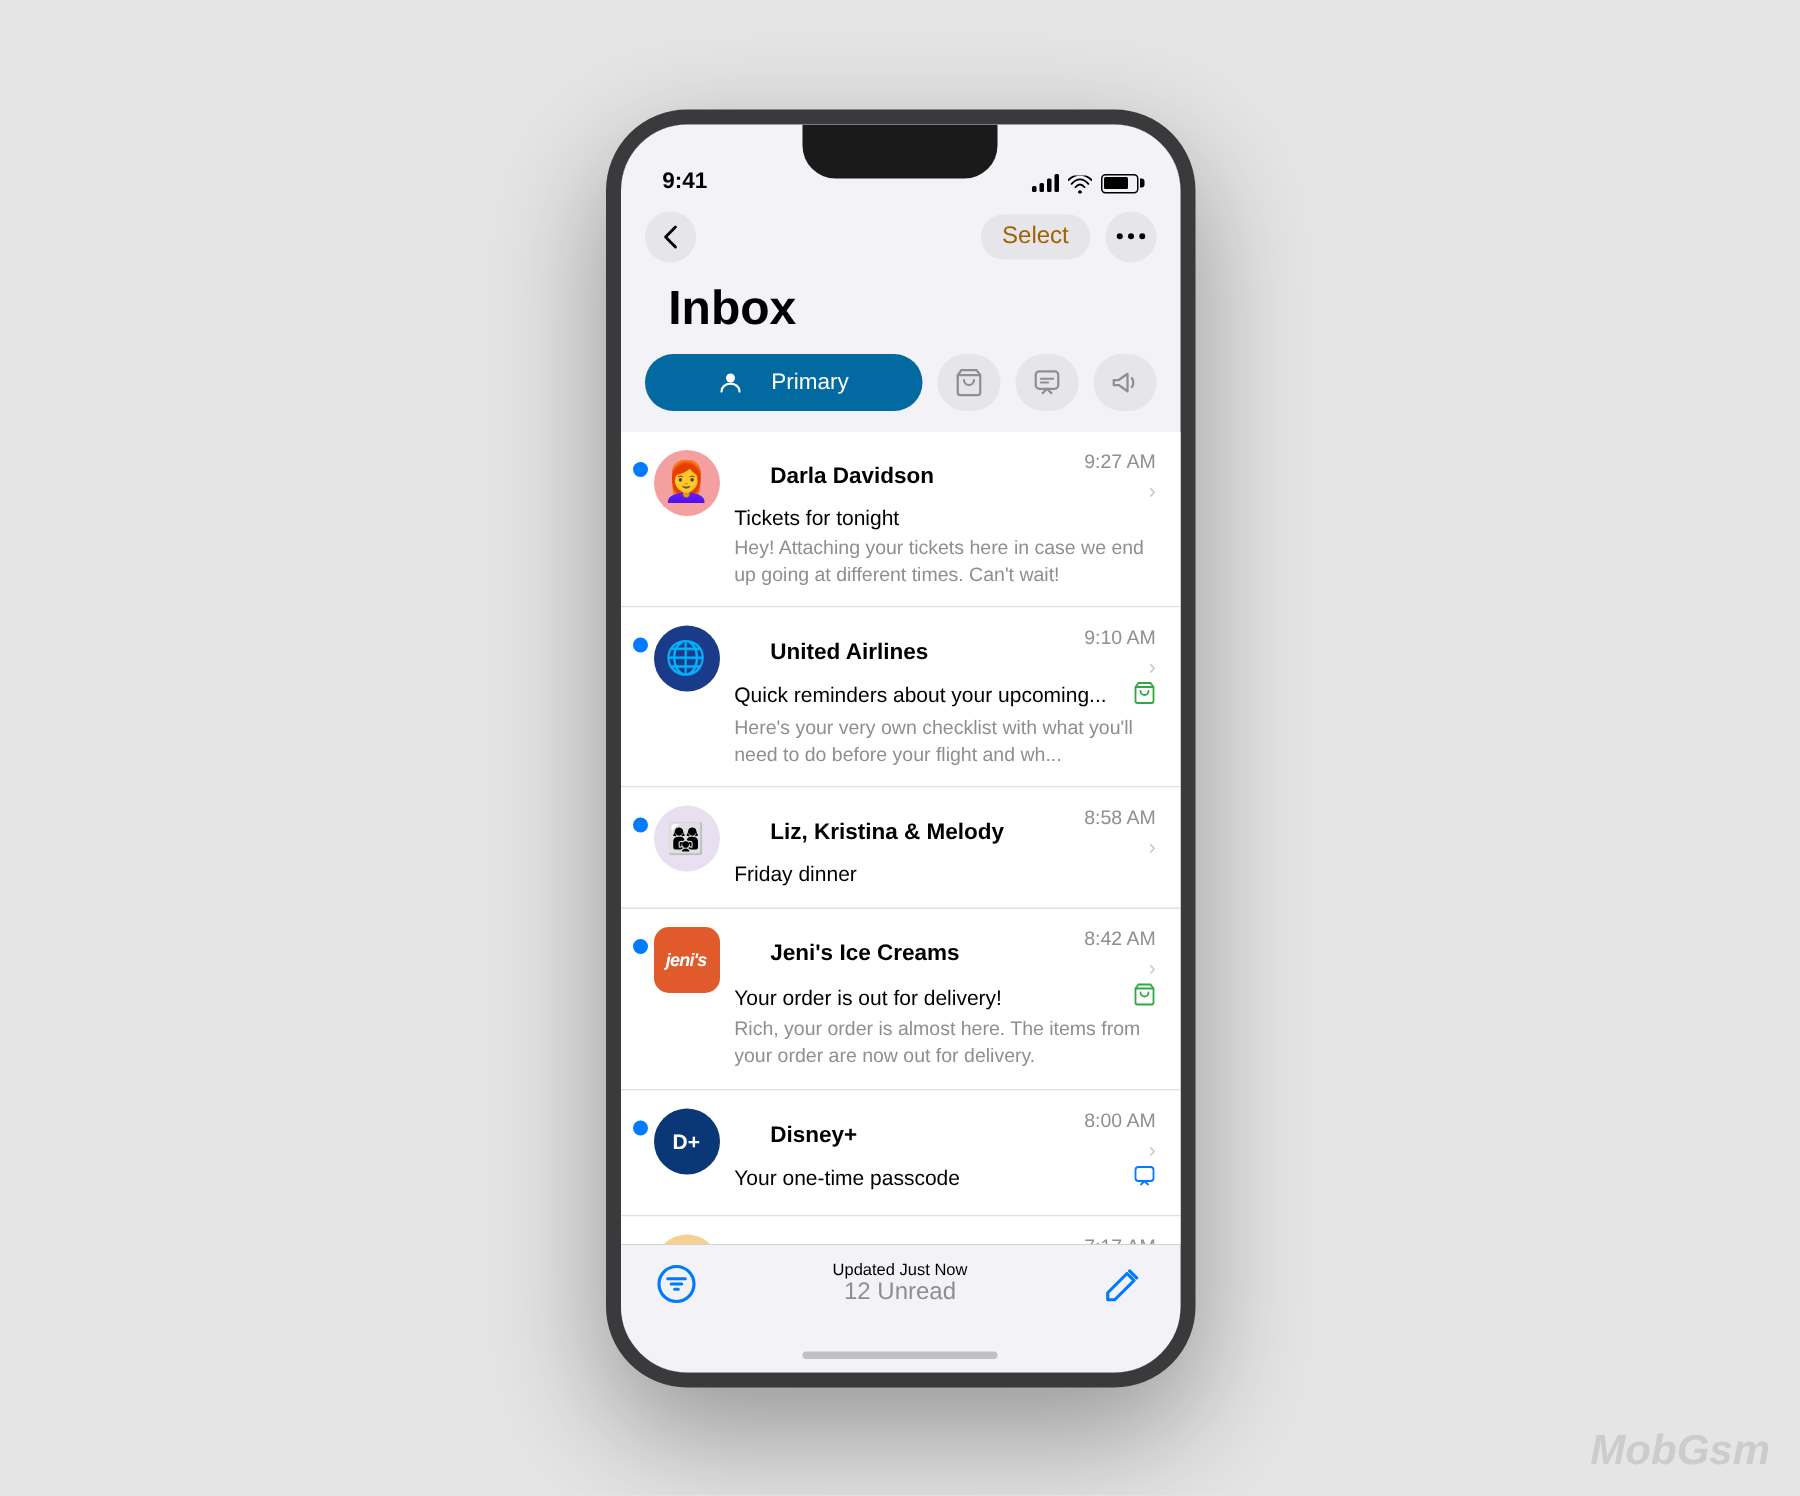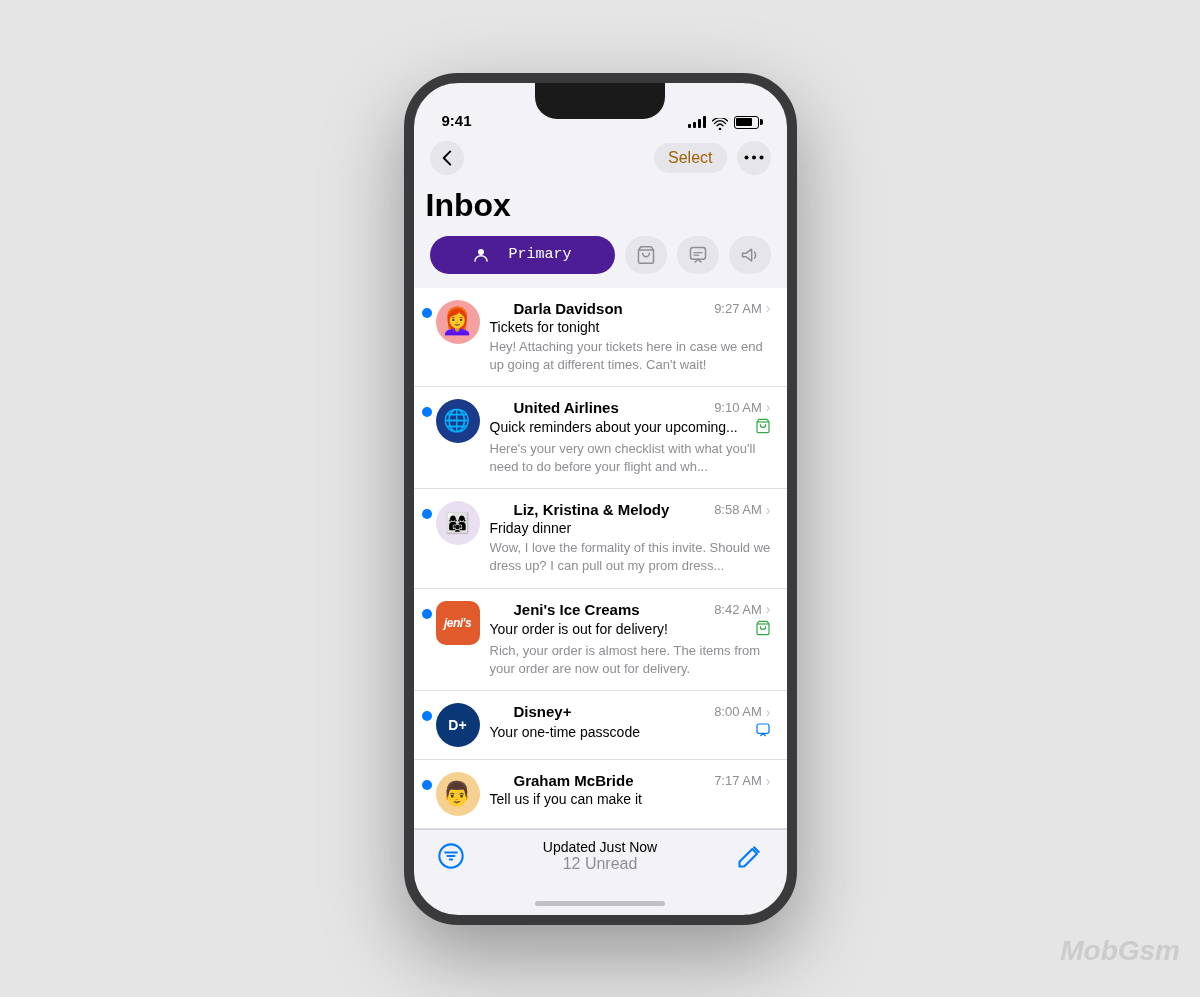--- a/index.html
+++ b/index.html
@@ -167,44 +167,43 @@
     .content {
       flex: 1;
       overflow: hidden;
       display: flex;
       flex-direction: column;
     }
     .inbox-title {
       font-size: 32px;
       font-weight: 700;
       color: #000;
-      padding: 4px 12px 12px;
+      padding: 4px 32px 12px;
       flex-shrink: 0;
     }
     
     .category-tabs {
       display: flex;
       gap: 10px;
       padding: 0 16px 14px;
       flex-shrink: 0;
     }
     .tab {
       height: 38px;
       border-radius: 19px;
       display: flex;
       align-items: center;
       justify-content: center;
       cursor: pointer;
     }
     .tab-primary {
-      background: #4c1d95;
+      background: #0369a1;
       padding: 0 16px;
       gap: 18px;
       flex: 1;
-      font-family: Liberation Mono, monospace;
     }
     .tab-primary .tab-label {
       color: #fff;
       font-size: 15px;
       font-weight: 500;
     }
     .tab-icon-only {
       background: #e5e5ea;
       width: 42px;
     }
@@ -257,22 +256,23 @@
       margin-bottom: 2px;
     }
     .mail-sender {
       font-size: 15px;
       font-weight: 600;
       color: #000;
       margin-left: 24px;
     }
     .mail-time-row {
       display: flex;
-      align-items: center;
+      align-items: flex-end;
       gap: 4px;
+      flex-direction: column;
     }
     .mail-time {
       font-size: 13px;
       color: #8e8e93;
     }
     .chevron-right {
       color: #c7c7cc;
       font-size: 14px;
     }
     .mail-subject {
@@ -315,21 +315,21 @@
       height: 34px;
       display: flex;
       align-items: center;
       justify-content: center;
       cursor: pointer;
     }
     .bottom-center-text {
       text-align: center;
     }
     .bottom-center-text .updated-text {
-      font-size: 14px;
+      font-size: 11px;
       font-weight: 500;
       color: #000;
     }
     .bottom-center-text .unread-count {
       font-size: 16px;
       color: #8e8e93;
     }
     .compose-btn {
       width: 34px;
       height: 34px;
@@ -350,21 +350,21 @@
       height: 5px;
       background: #000;
       border-radius: 3px;
       opacity: 0.2;
     }
     
     .avatar-darla { background: #f5a0a0; }
     
     .watermark {
       position: absolute;
-      bottom: 30px;
+      bottom: 14px;
       right: 20px;
       font-size: 28px;
       font-weight: 800;
       color: rgba(180,180,180,0.5);
       font-style: italic;
       pointer-events: none;
     }
   </style>
 </head>
 <body>
@@ -495,21 +495,20 @@
             <div class="avatar" style="background:#e8e0f0; font-size:20px;">👩‍👩‍👧</div>
             <div class="mail-body">
               <div class="mail-header">
                 <span class="mail-sender">Liz, Kristina &amp; Melody</span>
                 <div class="mail-time-row">
                   <span class="mail-time">8:58 AM</span>
                   <span class="chevron-right">›</span>
                 </div>
               </div>
               <div class="mail-subject">Friday dinner</div>
-              <div class="mail-preview">Wow, I love the formality of this invite. Should we dress up? I can pull out my prom dress...</div>
             </div>
           </div>
 
           <div class="mail-item">
             <div class="unread-dot"></div>
             <div class="avatar" style="background:#e05a2b; color:white; font-size:12px; font-weight:600; border-radius:10px; font-style:italic; letter-spacing:-0.5px;">jeni's</div>
             <div class="mail-body">
               <div class="mail-header">
                 <span class="mail-sender">Jeni's Ice Creams</span>
                 <div class="mail-time-row">

